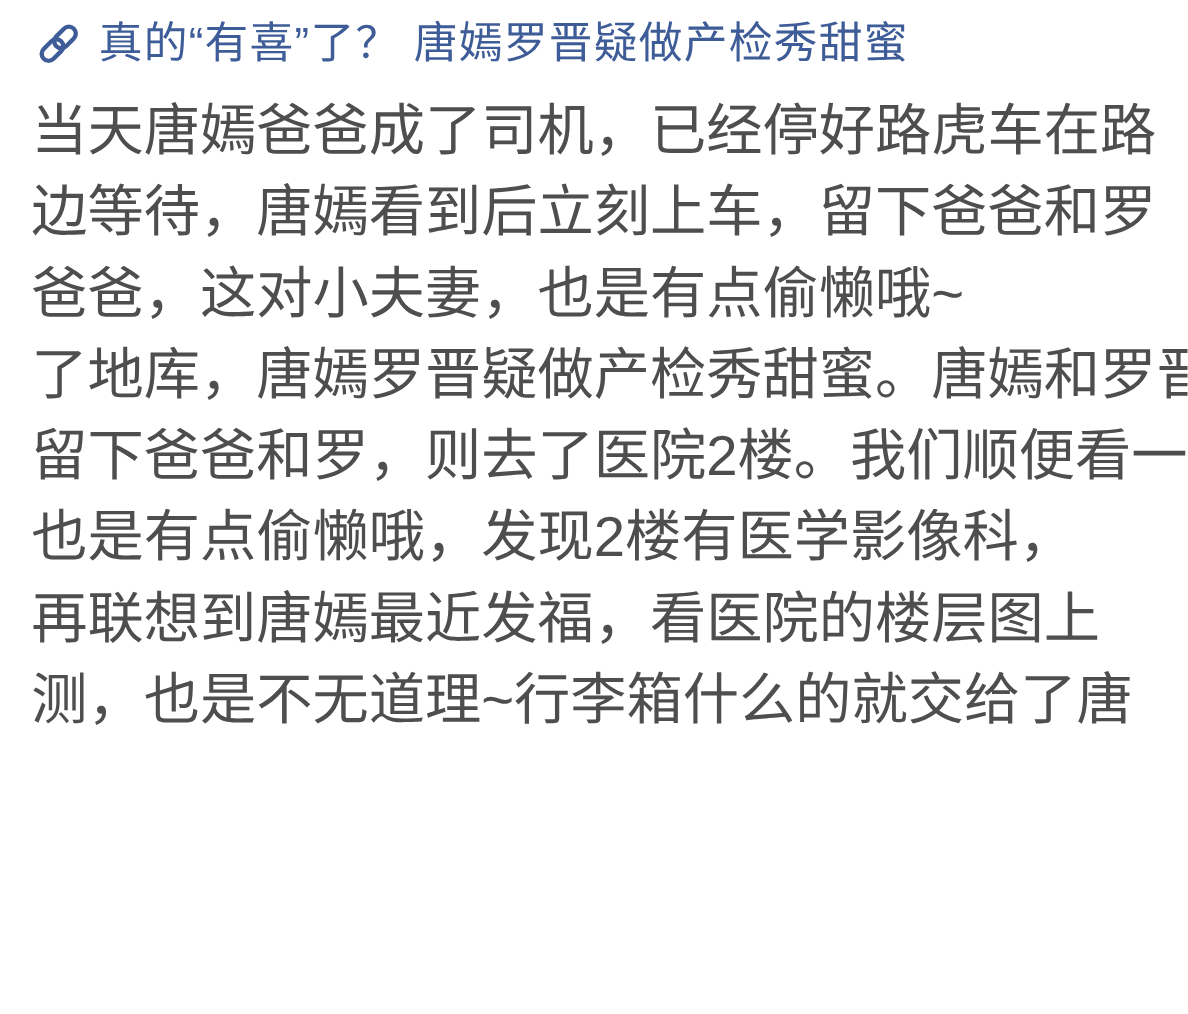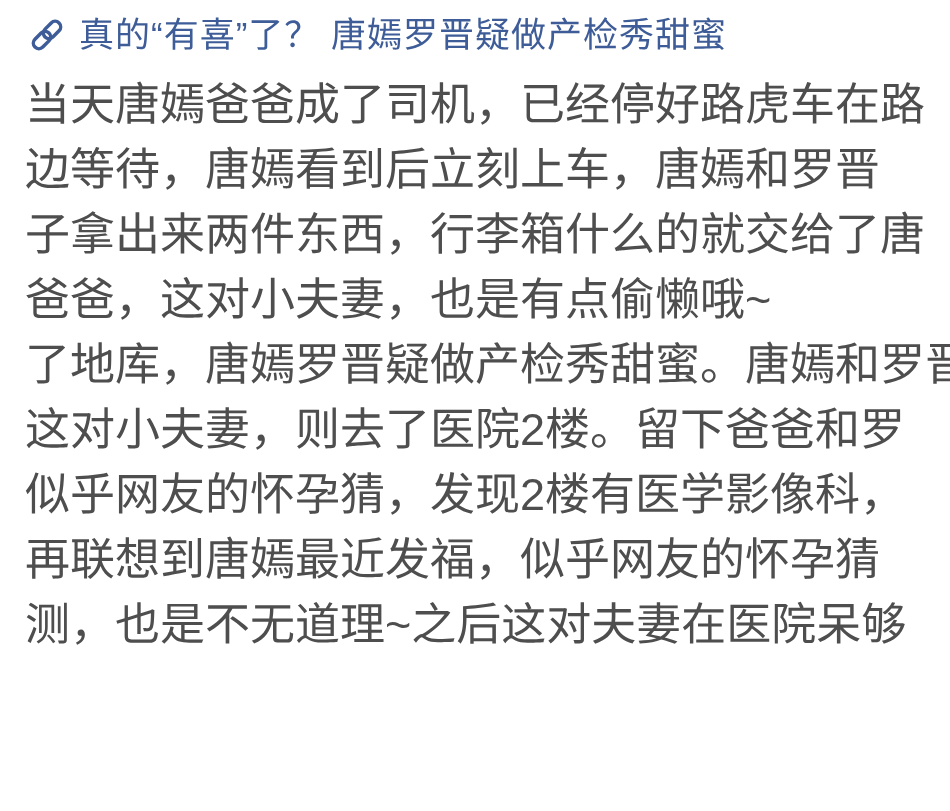--- a/index.html
+++ b/index.html
@@ -68,23 +68,22 @@
           <rect x="2.5" y="17" width="25" height="14" rx="7"></rect>
           <rect x="20.5" y="17" width="25" height="14" rx="7"></rect>
         </g>
       </svg>
     </span>
     <h1 class="title">真的“有喜”了？ 唐嫣罗晋疑做产检秀甜蜜</h1>
   </div>
 
   <div class="body-text">
     <div class="text-line">当天唐嫣爸爸成了司机，已经停好路虎车在路</div>
-    <div class="text-line">边等待，唐嫣看到后立刻上车，唐嫣和罗晋</div>
-    <div class="text-line">子拿出来两件东西，行李箱什么的就交给了唐</div>
+    <div class="text-line">边等待，唐嫣看到后立刻上车，留下爸爸和罗</div>
     <div class="text-line">爸爸，这对小夫妻，也是有点偷懒哦~</div>
     <div class="text-line">了地库，唐嫣罗晋疑做产检秀甜蜜。唐嫣和罗晋</div>
-    <div class="text-line">这对小夫妻，则去了医院2楼。留下爸爸和罗</div>
-    <div class="text-line">似乎网友的怀孕猜，发现2楼有医学影像科，</div>
-    <div class="text-line">再联想到唐嫣最近发福，似乎网友的怀孕猜</div>
-    <div class="text-line">测，也是不无道理~之后这对夫妻在医院呆够</div>
+    <div class="text-line">留下爸爸和罗，则去了医院2楼。我们顺便看一</div>
+    <div class="text-line">也是有点偷懒哦，发现2楼有医学影像科，</div>
+    <div class="text-line">再联想到唐嫣最近发福，看医院的楼层图上</div>
+    <div class="text-line">测，也是不无道理~行李箱什么的就交给了唐</div>
   </div>
 
 </div>
 
 </body></html>

